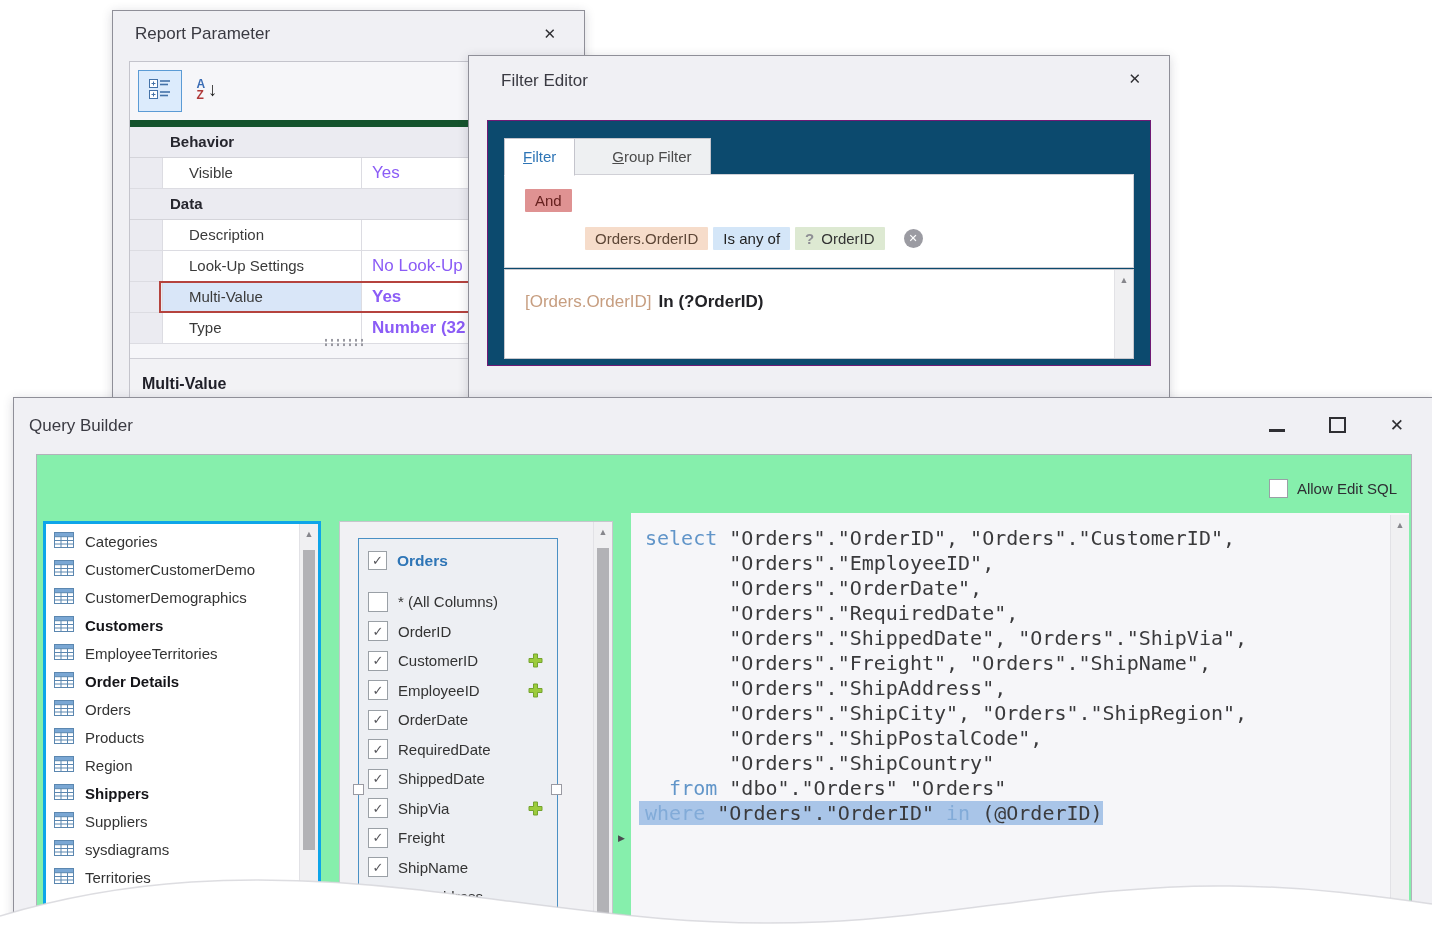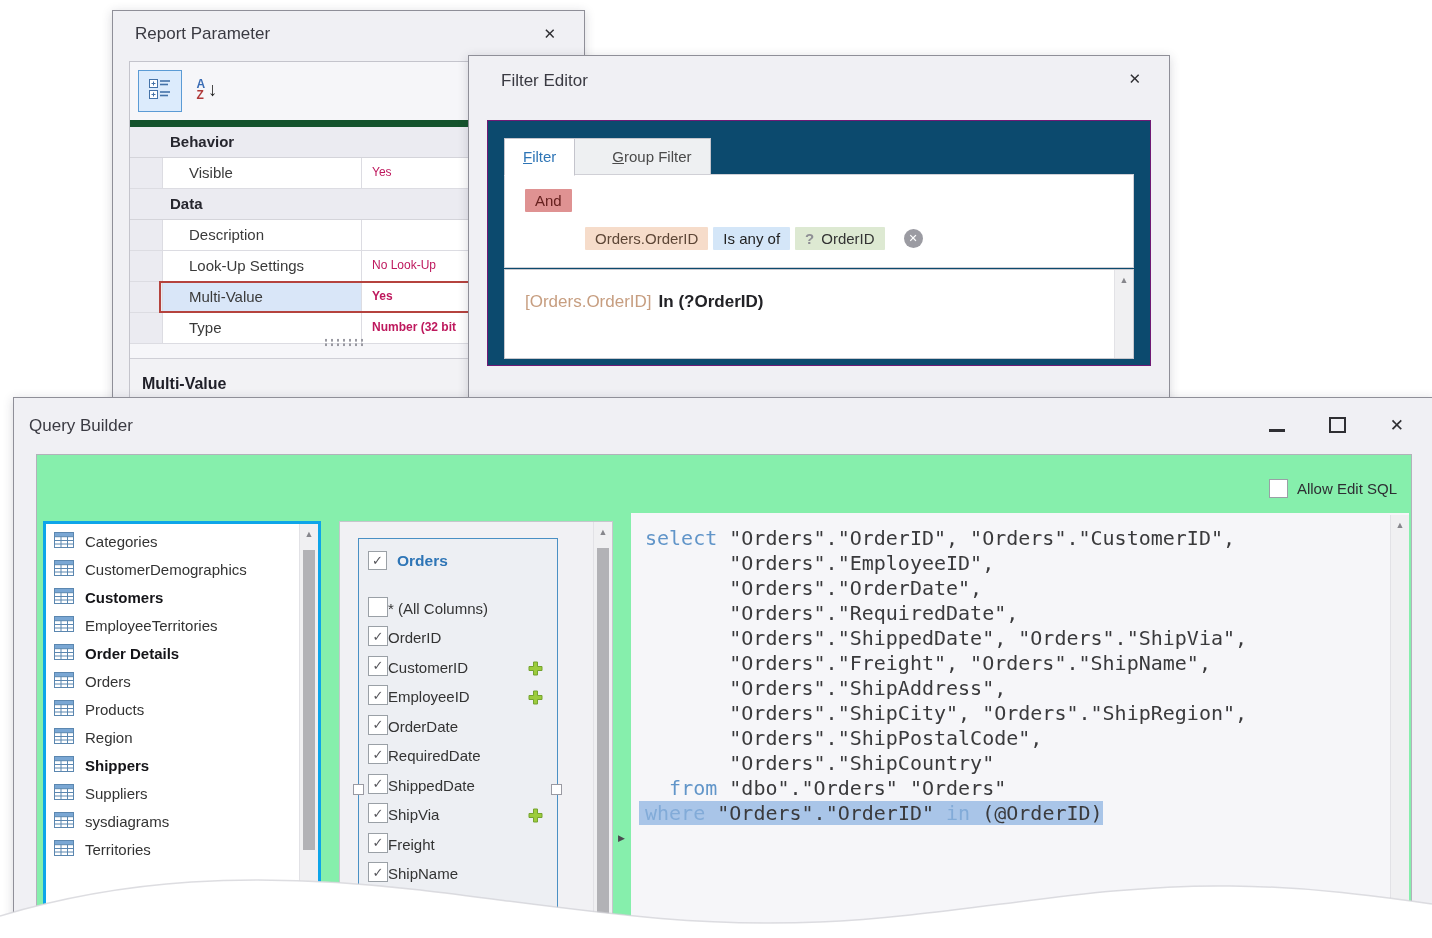--- a/index.html
+++ b/index.html
@@ -19,21 +19,21 @@
   .tb-btn.az{left:56px;}
   .az-stack{display:flex;flex-direction:column;line-height:11px;font-size:12px;font-weight:bold;margin-right:3px;}
   .az-a{color:#3a6cb4;}.az-z{color:#b03a3a;}
   .az-arrow{font-size:19px;color:#222;font-weight:bold;}
   .propgrid{position:absolute;left:0;top:58px;right:0;border-top:7px solid #14532d;background:#fff;}
   .pg-group{height:30px;line-height:30px;background:#ebebf1;border-bottom:1px solid #d4d4da;
             font-weight:bold;font-size:15px;color:#26262e;padding-left:40px;}
   .pg-row{position:relative;height:30px;display:flex;background:#fff;border-bottom:1px solid #dcdce2;}
   .pg-indent{width:32px;background:#ebebf1;border-right:1px solid #dcdce2;}
   .pg-name{width:172px;padding-left:26px;line-height:29px;font-size:15px;color:#3a3a3a;border-right:1px solid #dcdce2;}
-  .pg-value{flex:1;padding-left:10px;line-height:29px;font-size:12px;color:#be185d;white-space:nowrap;overflow:hidden;}
+  .pg-value{flex:1;padding-left:10px;line-height:29px;font-size:17px;color:#8b5cf6;white-space:nowrap;overflow:hidden;}
   .pg-value.b{font-weight:bold;}
   .pg-row.hl .pg-name{background:#d9e6f8;}
   .pg-row.hl::after{content:'';position:absolute;left:29px;right:0;top:-1px;bottom:-1px;
                     border:2px solid #b5433e;pointer-events:none;z-index:3;}
   .dots{position:absolute;left:0;right:0;top:272px;height:16px;display:flex;align-items:center;justify-content:center;}
   .dots .dd{width:40px;height:9px;background-image:radial-gradient(circle,#9a9aa2 1.2px,transparent 1.4px);background-size:6px 4.5px;}
   .rp-section{position:absolute;left:0;right:0;top:296px;height:58px;background:#f2f2f5;border-top:1px solid #cfcfd6;
               font-weight:bold;font-size:16px;color:#1f1f28;padding:16px 0 0 12px;box-sizing:border-box;}
 
   
@@ -84,21 +84,21 @@
   .tbl-rows{position:absolute;left:0;top:3px;right:19px;}
   .tbl-row{height:28px;display:flex;align-items:center;gap:11px;padding-left:8px;font-size:15px;color:#333;}
   .tbl-row.bold{font-weight:bold;color:#141418;}
   .tbl-row svg{flex:none;}
 
   .mid-panel{position:absolute;left:302px;top:66px;width:272px;height:412px;background:#f1f1f4;border:1px solid #c6c6cc;overflow:hidden;}
   .card{position:absolute;left:18px;top:16px;width:198px;height:400px;border:1px solid #4a90c4;background:#edeff3;}
   .card-header{display:flex;align-items:center;gap:10px;padding:9px 0 0 9px;height:34px;box-sizing:border-box;}
   .card-title{color:#2e75b6;font-weight:bold;font-size:15.5px;}
   .card-cols{margin-top:14px;}
-  .col-row{height:29.5px;display:flex;align-items:flex-end;padding-left:9px;font-size:15px;color:#333;}
+  .col-row{height:29.5px;display:flex;align-items:center;gap:10px;padding-left:9px;font-size:15px;color:#333;}
   .col-row .cbx{width:18px;height:18px;}
   .col-row .plus{margin-left:auto;margin-right:14px;display:flex;}
   .handle{position:absolute;width:9px;height:9px;background:#fff;border:1px solid #9a9aa2;z-index:4;}
   .splitter-arrow{position:absolute;left:581px;top:378px;font-size:9px;color:#4a4a50;}
 
   .sql-area{position:absolute;left:594px;top:58px;width:778px;height:416px;background:#f6f6f9;overflow:hidden;}
   .sql-code{padding:13px 0 0 14px;font-family:"DejaVu Sans Mono","Liberation Mono",monospace;
             font-size:20px;line-height:25px;white-space:pre;color:#3a3a3c;}
   .kw{color:#6195c9;}
   .selline{background:#a9c5e8;padding-left:6px;margin-left:-6px;}
@@ -242,20 +242,31 @@
             </div>
             <div class="tbl-row">
               <span><svg width="20" height="16" viewBox="0 0 20 16">
                   <rect x="0.5" y="0.5" width="19" height="15" fill="#fff" stroke="#5b87b0"></rect>
                   <rect x="0.5" y="0.5" width="19" height="4.2" fill="#7aa7d4" stroke="#5b87b0"></rect>
                   <line x1="7" y1="4.7" x2="7" y2="15.5" stroke="#5b87b0"></line>
                   <line x1="13.5" y1="4.7" x2="13.5" y2="15.5" stroke="#5b87b0"></line>
                   <line x1="0.5" y1="8.5" x2="19.5" y2="8.5" stroke="#5b87b0"></line>
                   <line x1="0.5" y1="12" x2="19.5" y2="12" stroke="#5b87b0"></line>
                 </svg></span>
+              <span>CustomerCustomerDemo</span>
+            </div>
+            <div class="tbl-row">
+              <span><svg width="20" height="16" viewBox="0 0 20 16">
+                  <rect x="0.5" y="0.5" width="19" height="15" fill="#fff" stroke="#5b87b0"></rect>
+                  <rect x="0.5" y="0.5" width="19" height="4.2" fill="#7aa7d4" stroke="#5b87b0"></rect>
+                  <line x1="7" y1="4.7" x2="7" y2="15.5" stroke="#5b87b0"></line>
+                  <line x1="13.5" y1="4.7" x2="13.5" y2="15.5" stroke="#5b87b0"></line>
+                  <line x1="0.5" y1="8.5" x2="19.5" y2="8.5" stroke="#5b87b0"></line>
+                  <line x1="0.5" y1="12" x2="19.5" y2="12" stroke="#5b87b0"></line>
+                </svg></span>
               <span>CustomerDemographics</span>
             </div>
             <div class="tbl-row bold">
               <span><svg width="20" height="16" viewBox="0 0 20 16">
                   <rect x="0.5" y="0.5" width="19" height="15" fill="#fff" stroke="#5b87b0"></rect>
                   <rect x="0.5" y="0.5" width="19" height="4.2" fill="#7aa7d4" stroke="#5b87b0"></rect>
                   <line x1="7" y1="4.7" x2="7" y2="15.5" stroke="#5b87b0"></line>
                   <line x1="13.5" y1="4.7" x2="13.5" y2="15.5" stroke="#5b87b0"></line>
                   <line x1="0.5" y1="8.5" x2="19.5" y2="8.5" stroke="#5b87b0"></line>
                   <line x1="0.5" y1="12" x2="19.5" y2="12" stroke="#5b87b0"></line>

